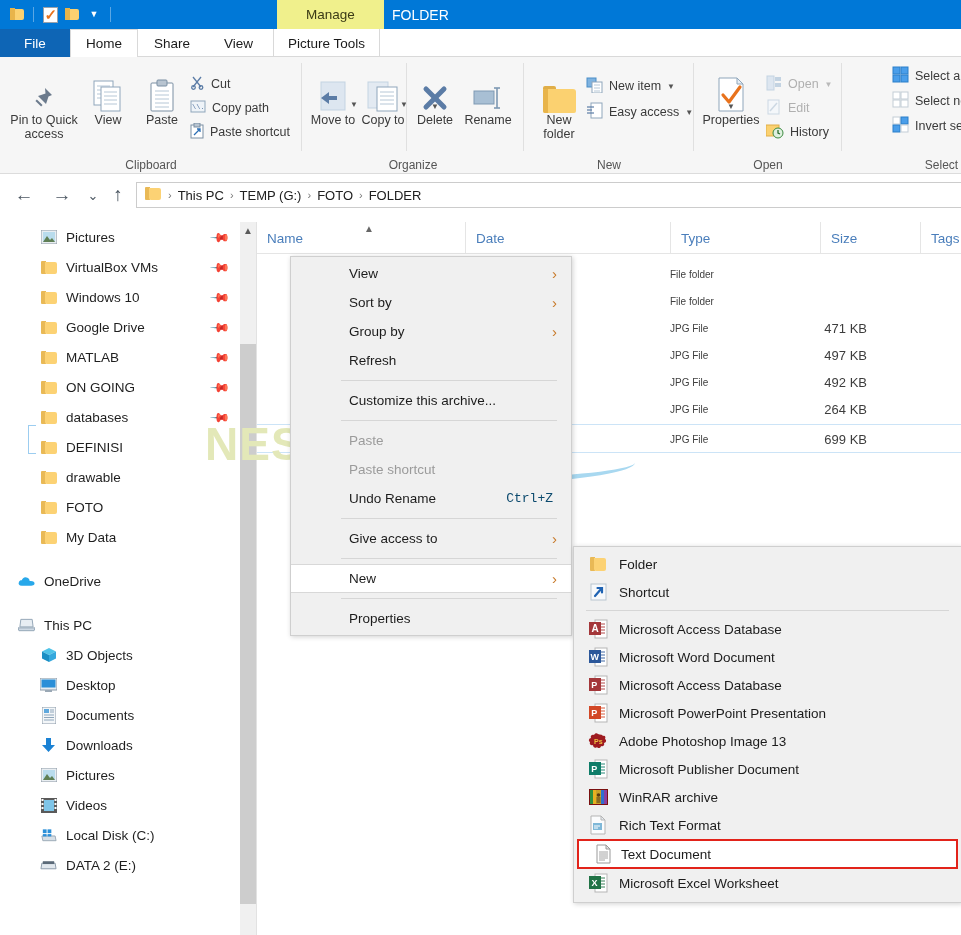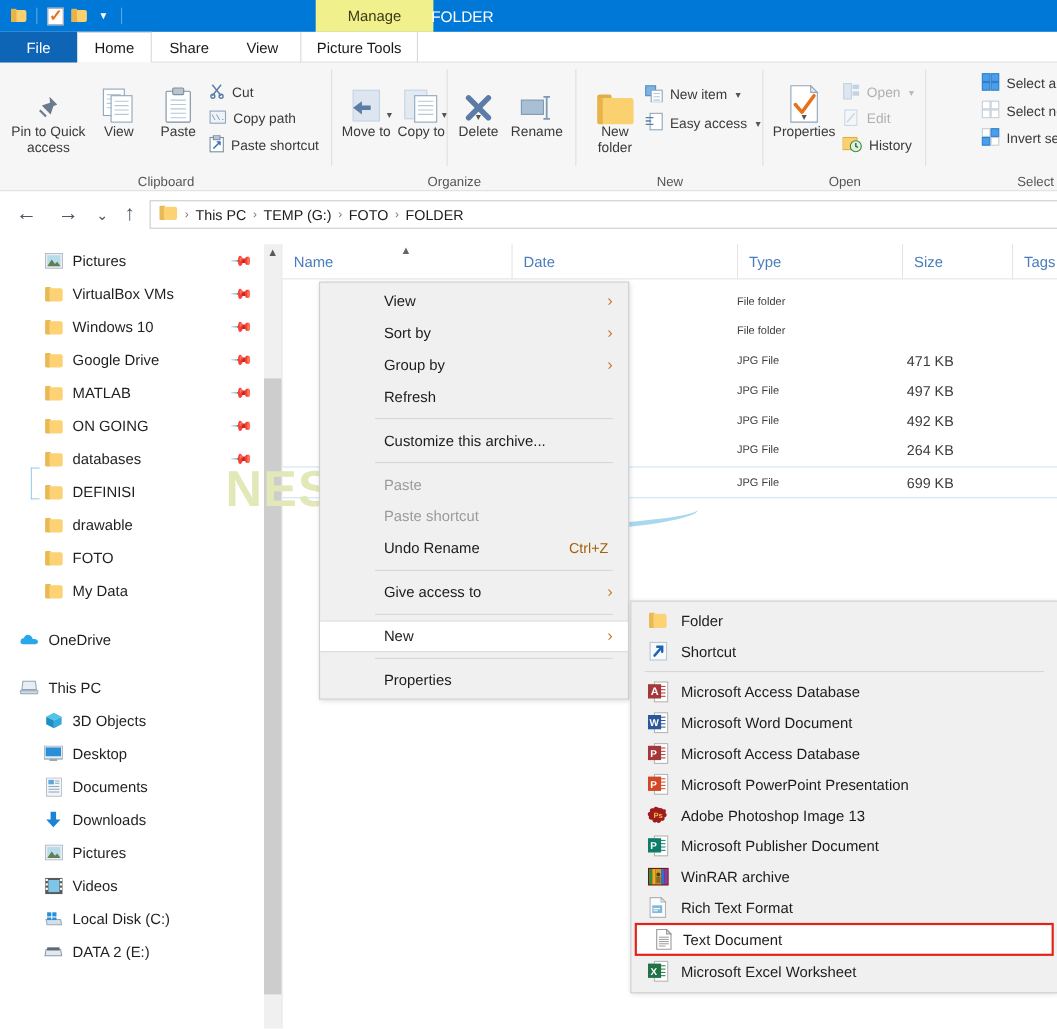--- a/index.html
+++ b/index.html
@@ -31,21 +31,21 @@
     background:#e8b44a;
   }
   .checkdoc { width:15px; height:16px; background:#fff; border:1px solid #9aa2ab; position:relative; }
   .checkdoc .chk {
     position:absolute; left:1px; top:-1px; font-size:15px; color:#e8721c;
     font-weight:bold; line-height:15px;
   }
   .dd-caret { color:#fff; font-size:9px; line-height:1; }
 
   .tab-manage {
-    position:absolute; left:287px; top:0; width:107px; height:29px;
+    position:absolute; left:277px; top:0; width:107px; height:29px;
     background:#f0f08c; color:#3b3b16; font-size:13.5px;
     display:flex; align-items:center; justify-content:center;
   }
   .title-folder {
     position:absolute; left:392px; top:0; height:29px;
     display:flex; align-items:center; color:#fff; font-size:14px;
   }
 
   
   .tabstrip {
@@ -183,21 +183,21 @@
     background:#f0f0f0; border:1px solid #cfcfcf;
     box-shadow:1px 1px 5px rgba(0,0,0,0.18); z-index:10; padding:2px 0;
   }
   .ctxitem {
     position:relative; height:29px; display:flex; align-items:center;
     font-size:13.5px; color:#1c1c1c; padding-left:58px;
   }
   .ctxitem.disabled { color:#9b9b9b; }
   .ctxitem.hl { background:#ffffff; border-top:1px solid #d8d8d8; border-bottom:1px solid #d8d8d8; }
   .ctxitem .arrow { position:absolute; right:14px; font-size:15px; color:#c87a2a; font-weight:300; }
-  .ctxitem .accel { position:absolute; right:18px; font-size:13px; color:#a16207; }
+  .ctxitem .accel { position:absolute; right:18px; font-size:13px; color:#0c4a6e;font-family:Liberation Mono, monospace; }
   .ctxsep { height:1px; background:#d6d6d6; margin:5px 14px 5px 50px; }
 
   
   .submenu {
     position:absolute; left:573px; top:546px; width:389px;
     background:#f0f0f0; border:1px solid #cfcfcf;
     box-shadow:1px 1px 5px rgba(0,0,0,0.18); z-index:11; padding:3px 0 5px 0;
   }
   .subitem {
     position:relative; height:28px; display:flex; align-items:center;

